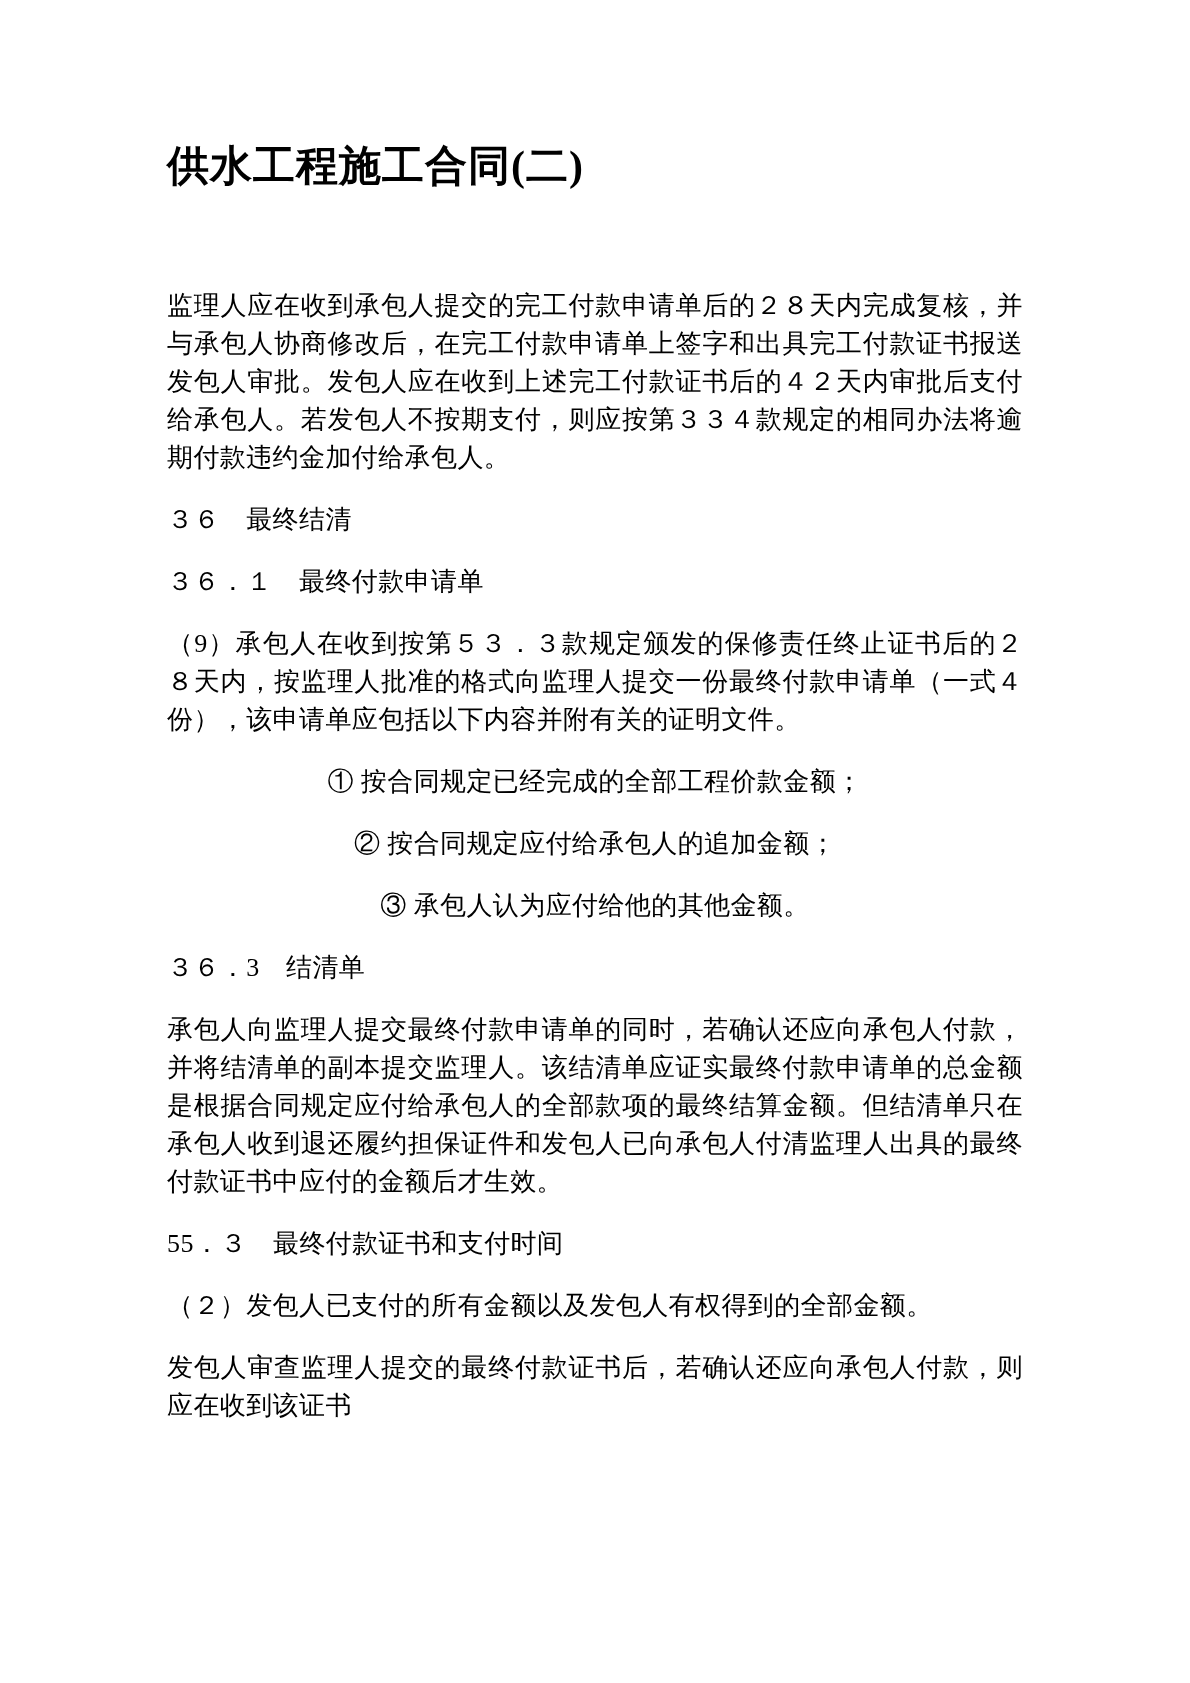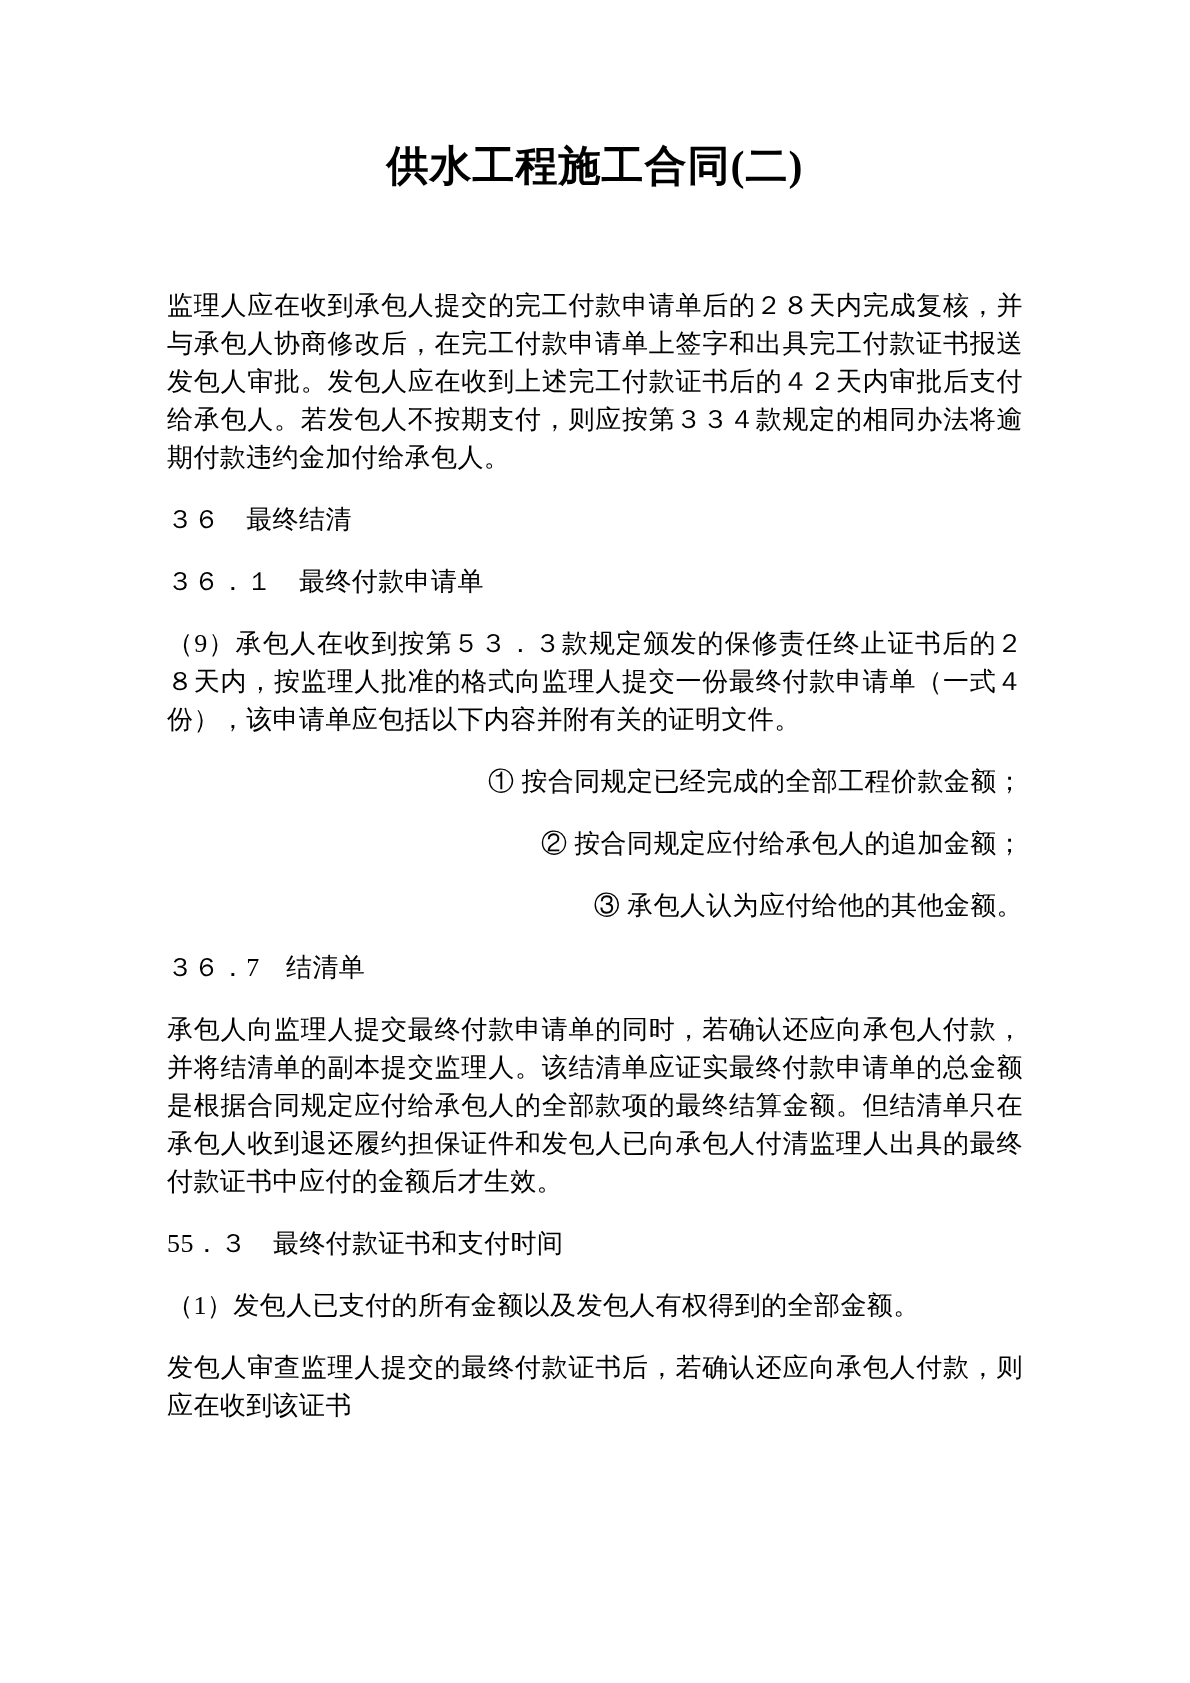--- a/index.html
+++ b/index.html
@@ -16,51 +16,51 @@
     box-sizing: border-box;
     padding: 138px 167px 0 167px;
     font-family: "Liberation Serif", "DejaVu Serif", serif;
     color: #000000;
     overflow: hidden;
   }
   .doc-title {
     font-size: 42px;
     line-height: 1.35;
     font-weight: bold;
-    text-align: center;
+    text-align: left;
     margin: 0 0 92px 0;
     letter-spacing: 1px;
   }
   .doc-content p {
     font-size: 26px;
     line-height: 38px;
     letter-spacing: 0.4px;
     margin: 0 0 24px 0;
     text-align: justify;
     text-justify: inter-ideograph;
   }
   .doc-content p.heading {
     text-align: left;
   }
   .doc-content p.list-item {
-    text-align: right;
+    text-align: center;
   }
 </style>
 </head>
 <body>
 
 <div class="page">
   <h1 class="doc-title">供水工程施工合同(二)</h1>
   <div class="doc-content" id="doc-content">
       <p class="paragraph">监理人应在收到承包人提交的完工付款申请单后的２８天内完成复核，并与承包人协商修改后，在完工付款申请单上签字和出具完工付款证书报送发包人审批。发包人应在收到上述完工付款证书后的４２天内审批后支付给承包人。若发包人不按期支付，则应按第３３４款规定的相同办法将逾期付款违约金加付给承包人。</p>
       <p class="heading">３６　最终结清</p>
       <p class="heading">３６．１　最终付款申请单</p>
       <p class="paragraph">（9）承包人在收到按第５３．３款规定颁发的保修责任终止证书后的２８天内，按监理人批准的格式向监理人提交一份最终付款申请单（一式４份），该申请单应包括以下内容并附有关的证明文件。</p>
       <p class="list-item">① 按合同规定已经完成的全部工程价款金额；</p>
       <p class="list-item">② 按合同规定应付给承包人的追加金额；</p>
       <p class="list-item">③ 承包人认为应付给他的其他金额。</p>
-      <p class="heading">３６．7　结清单</p>
+      <p class="heading">３６．3　结清单</p>
       <p class="paragraph">承包人向监理人提交最终付款申请单的同时，若确认还应向承包人付款，并将结清单的副本提交监理人。该结清单应证实最终付款申请单的总金额是根据合同规定应付给承包人的全部款项的最终结算金额。但结清单只在承包人收到退还履约担保证件和发包人已向承包人付清监理人出具的最终付款证书中应付的金额后才生效。</p>
       <p class="heading">55．３　最终付款证书和支付时间</p>
-      <p class="paragraph">（1）发包人已支付的所有金额以及发包人有权得到的全部金额。</p>
+      <p class="paragraph">（２）发包人已支付的所有金额以及发包人有权得到的全部金额。</p>
       <p class="paragraph">发包人审查监理人提交的最终付款证书后，若确认还应向承包人付款，则应在收到该证书</p>
     </div>
 </div>
 
 </body></html>

